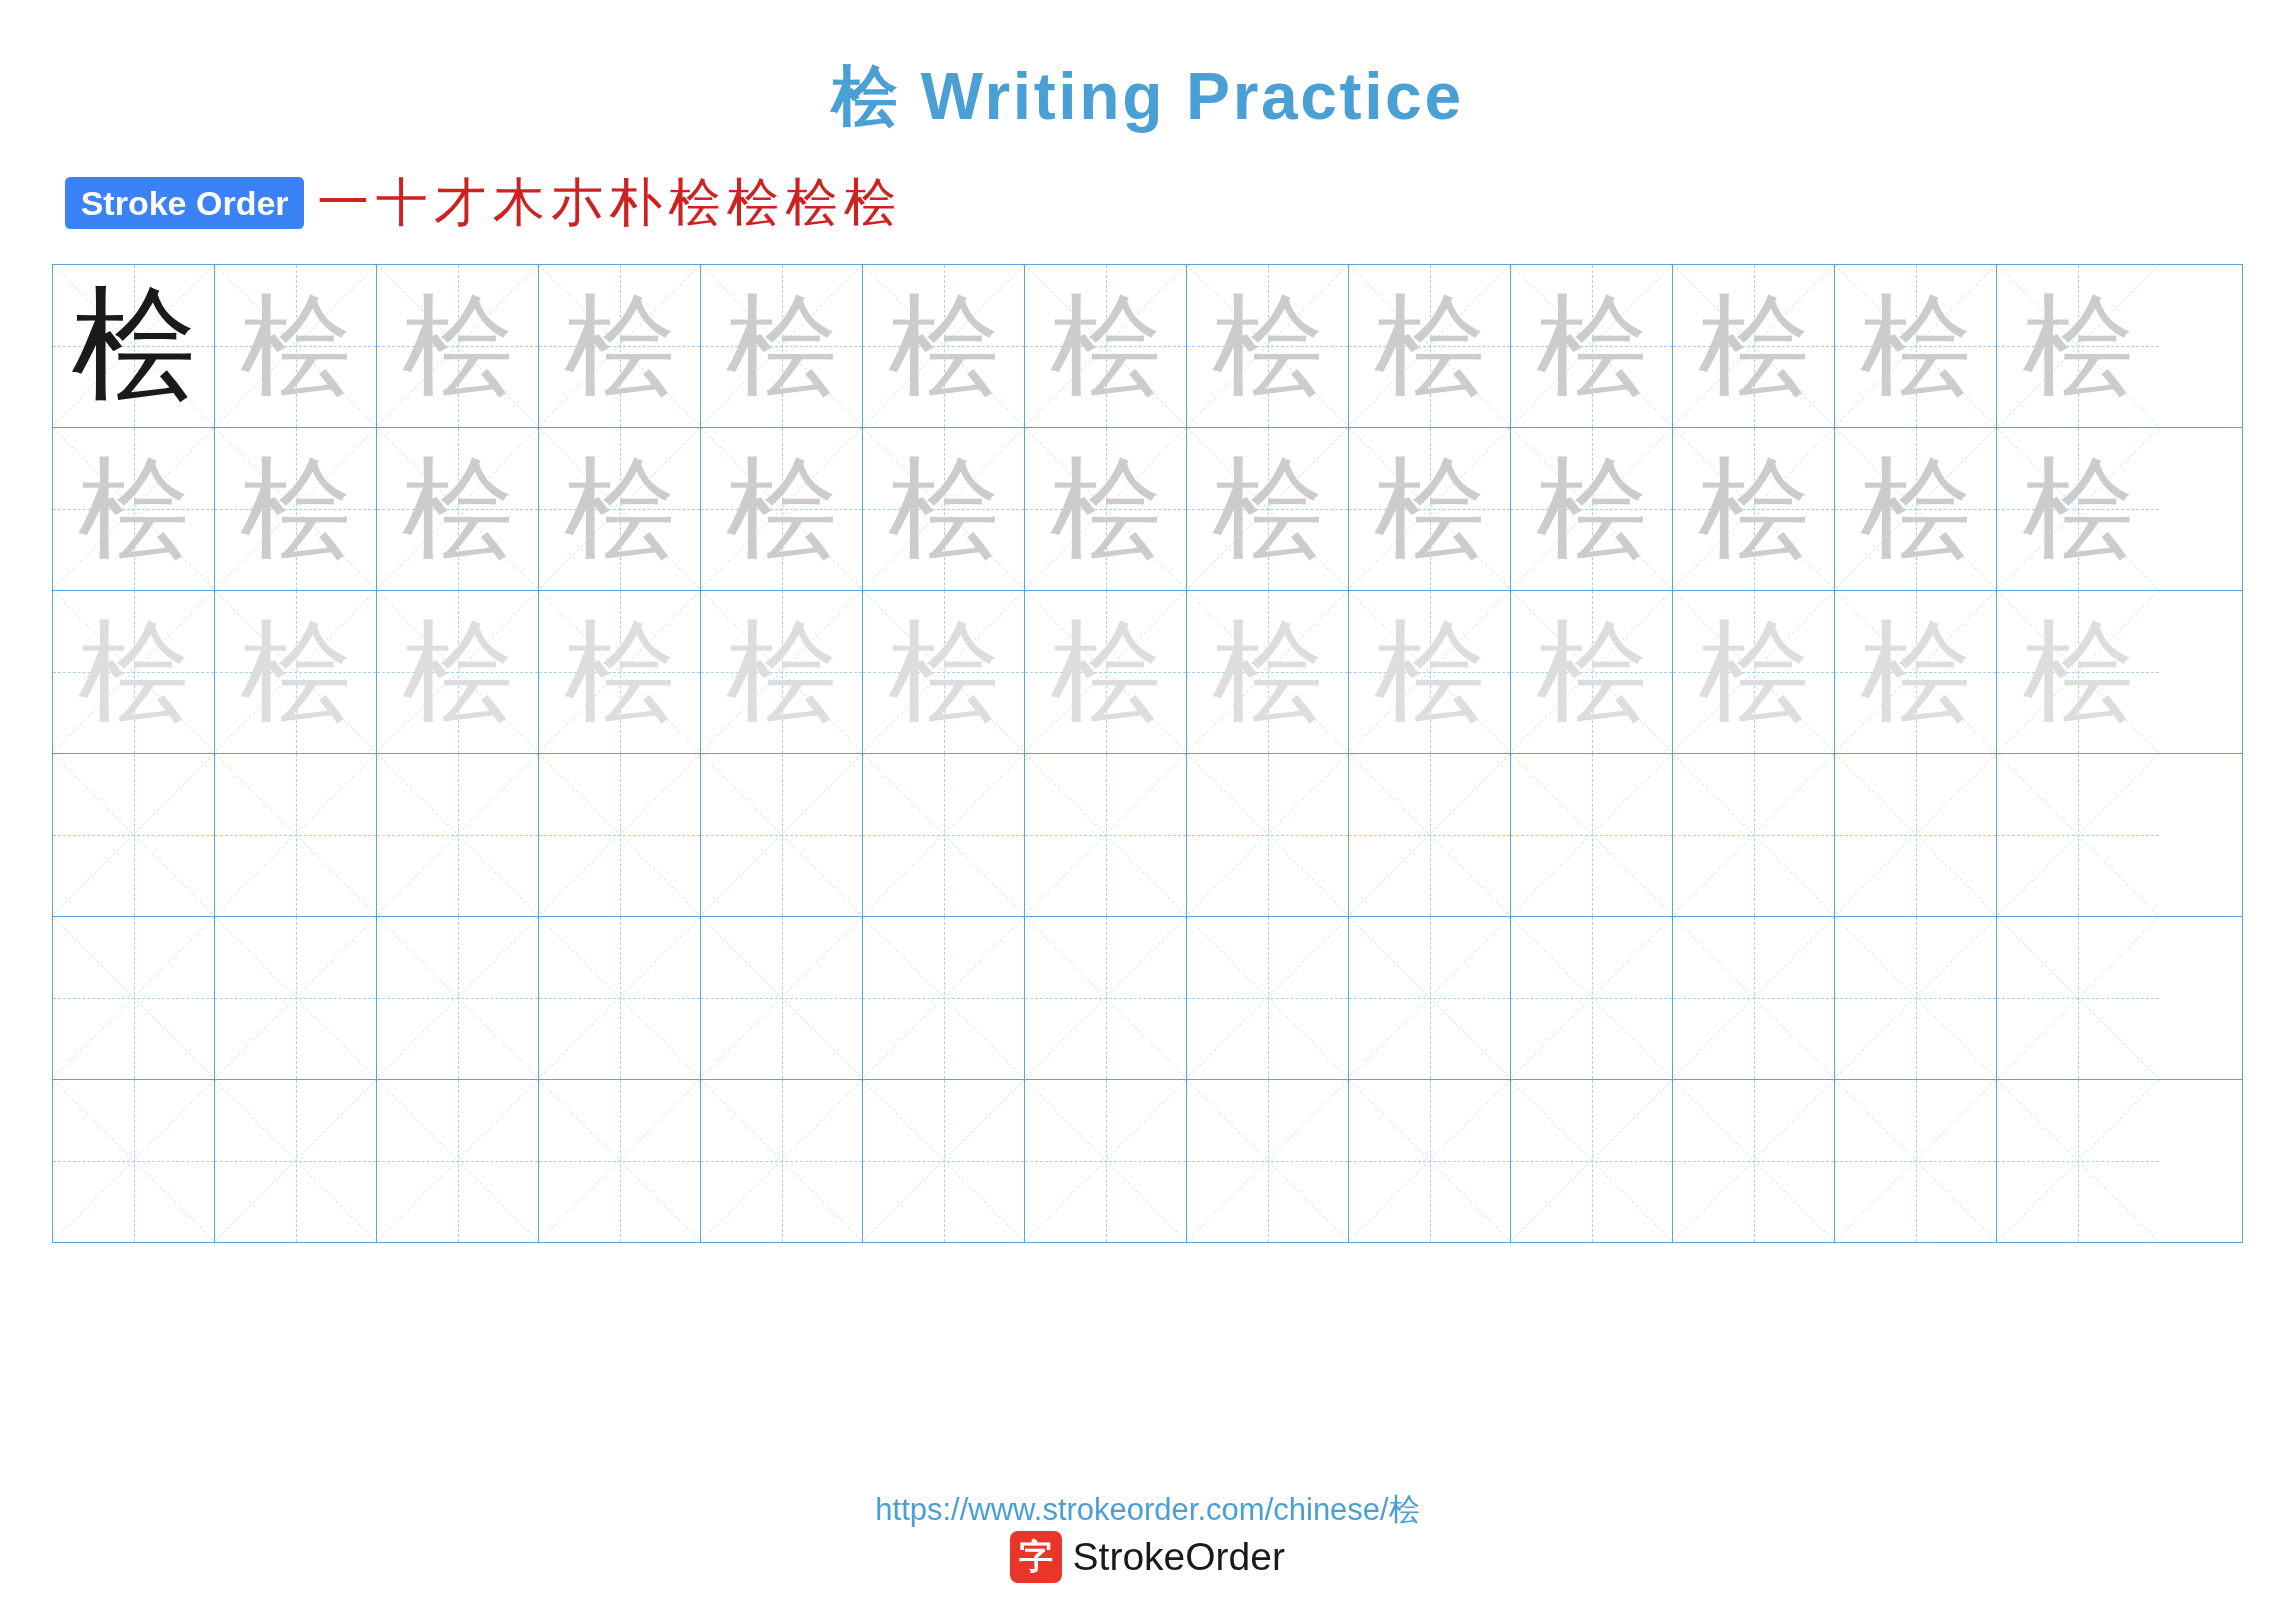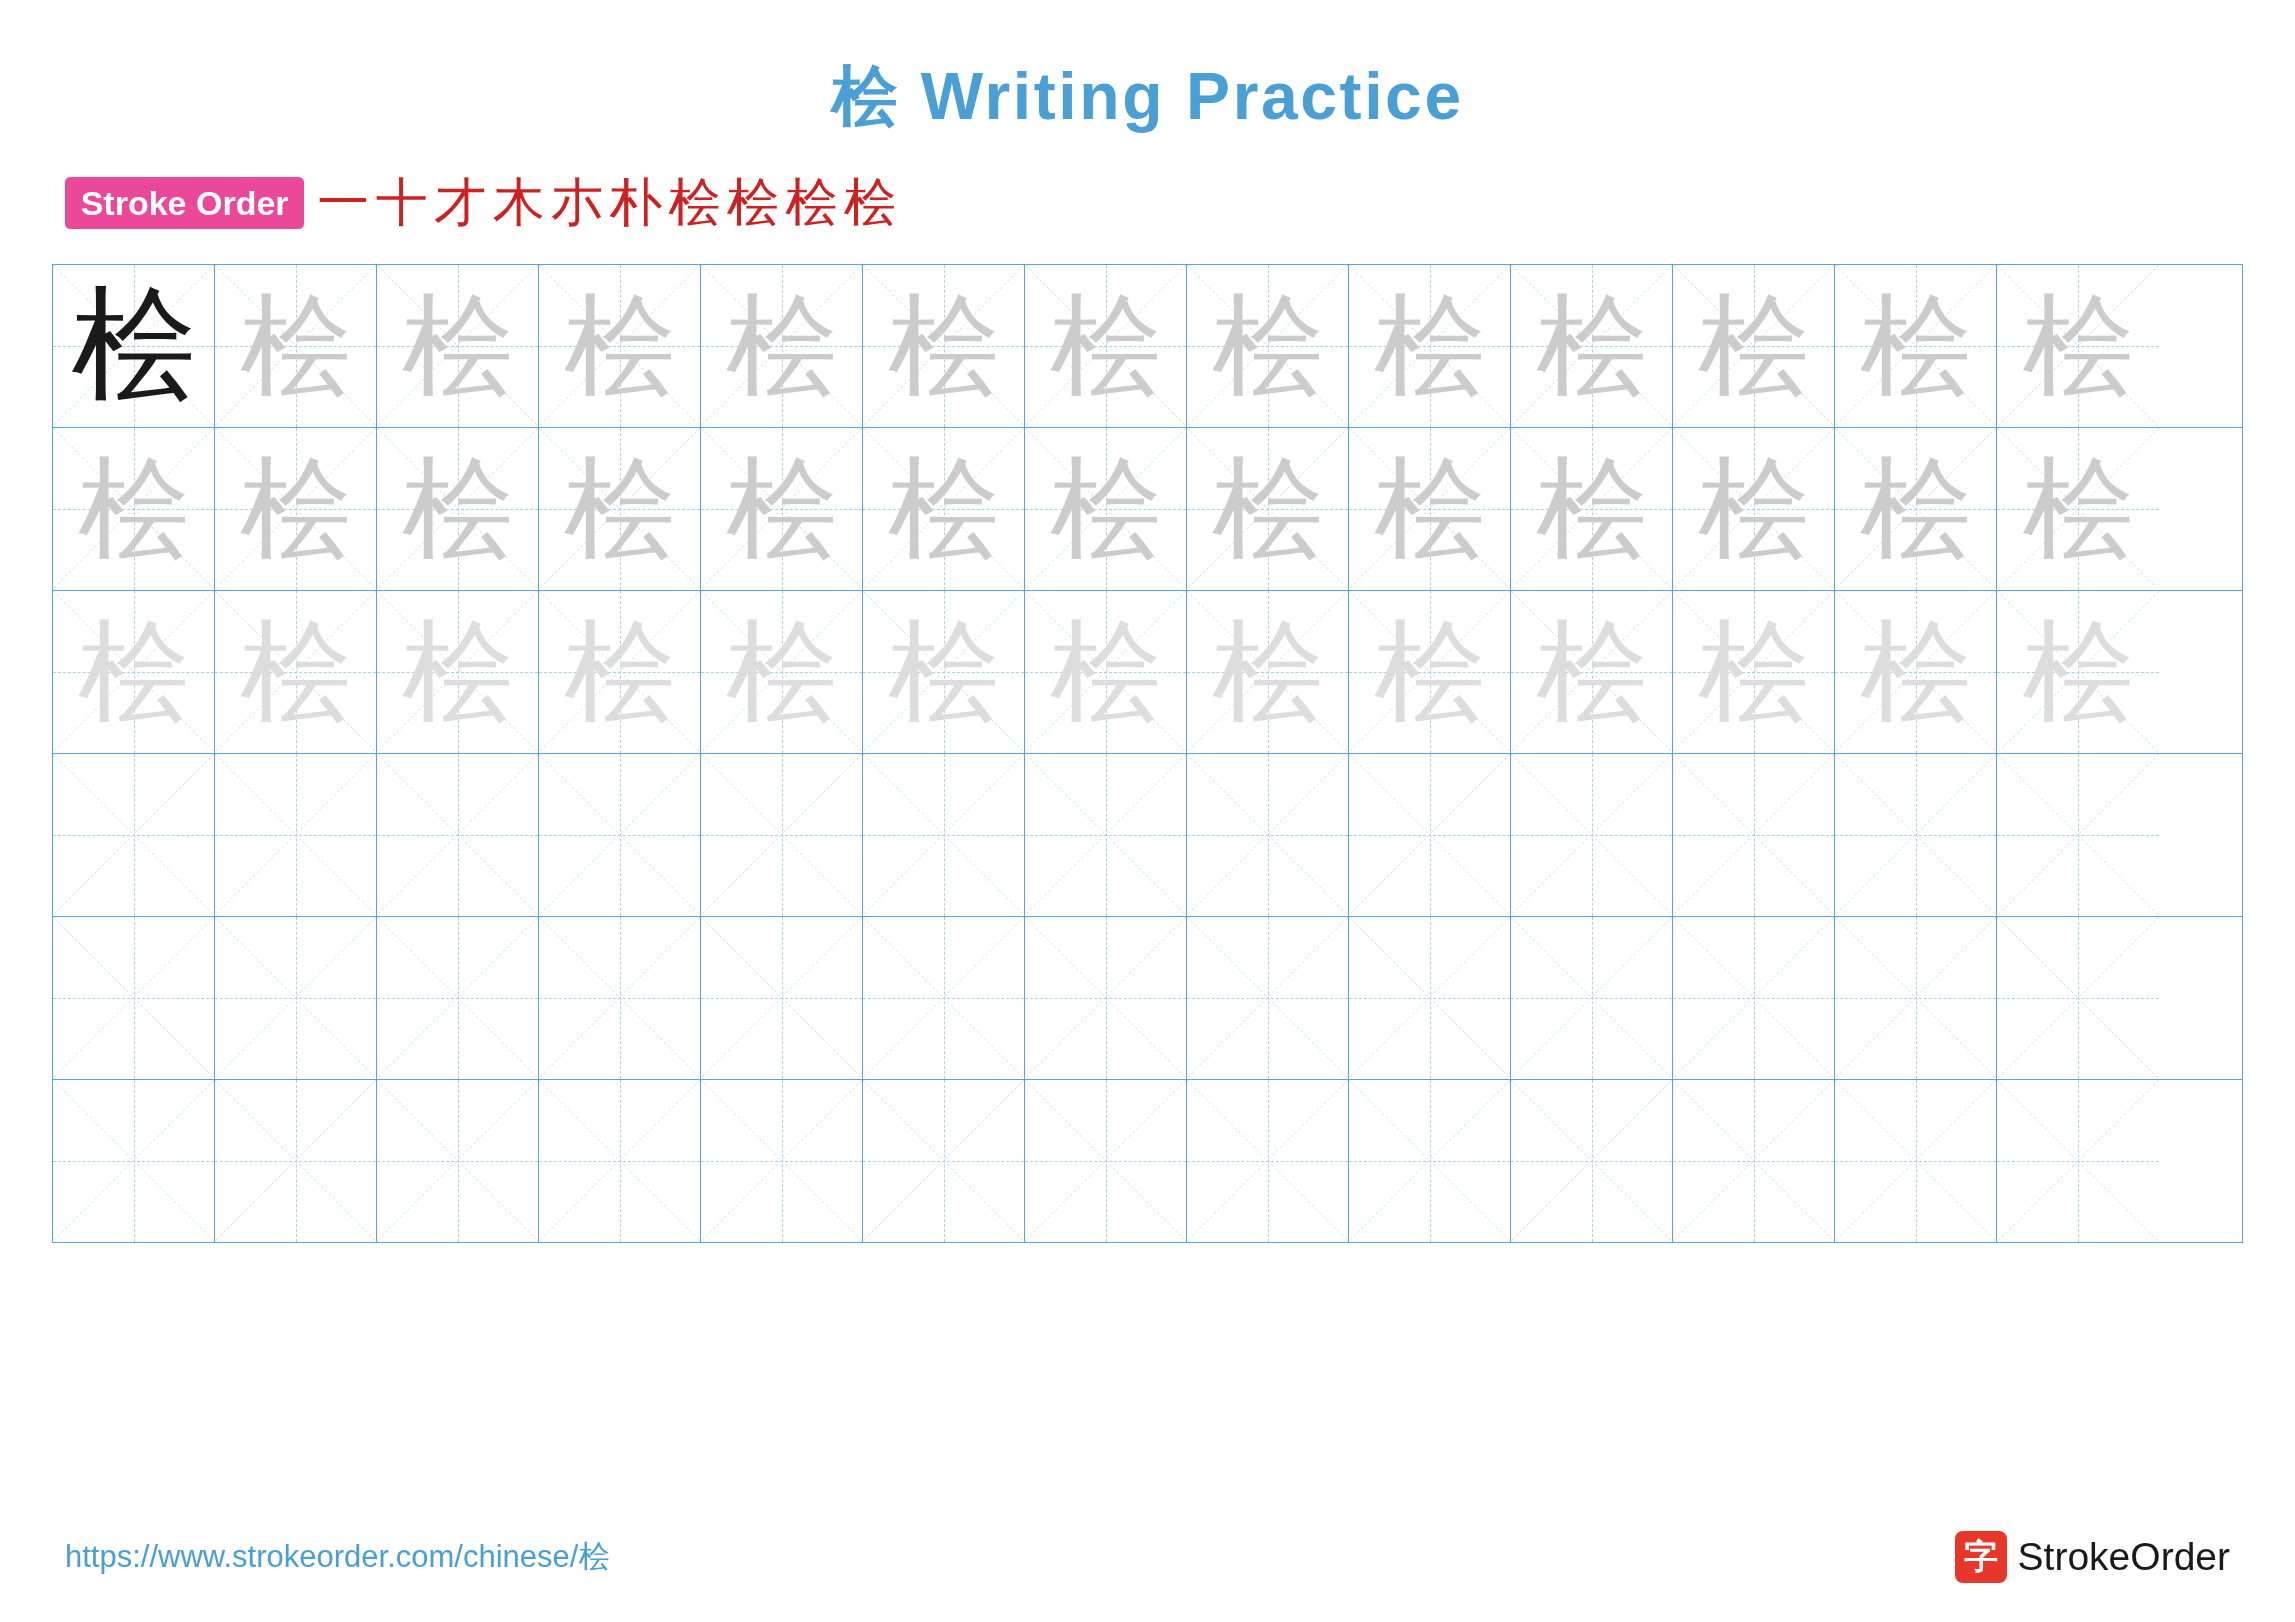--- a/index.html
+++ b/index.html
@@ -26,21 +26,21 @@
 
     .stroke-order-row {
       display: flex;
       align-items: center;
       padding-left: 65px;
       padding-bottom: 26px;
       gap: 13px;
     }
 
     .stroke-order-badge {
-      background: #ec4899;
+      background: #3b82f6;
       color: white;
       font-size: 34px;
       font-family: Arial, sans-serif;
       font-weight: bold;
       padding: 6.5px 15.7px;
       border-radius: 5.2px;
       white-space: nowrap;
     }
 
     .stroke-sequence {
@@ -153,20 +153,21 @@
 
     .footer {
       position: absolute;
       bottom: 39px;
       left: 0;
       right: 0;
       display: flex;
       align-items: center;
       justify-content: space-between;
       padding: 0 65px;
+      flex-direction: column;
     }
 
     .footer-url {
       font-size: 31px;
       color: #4a9fd4;
       font-family: Arial, sans-serif;
     }
 
     .footer-logo {
       display: flex;

